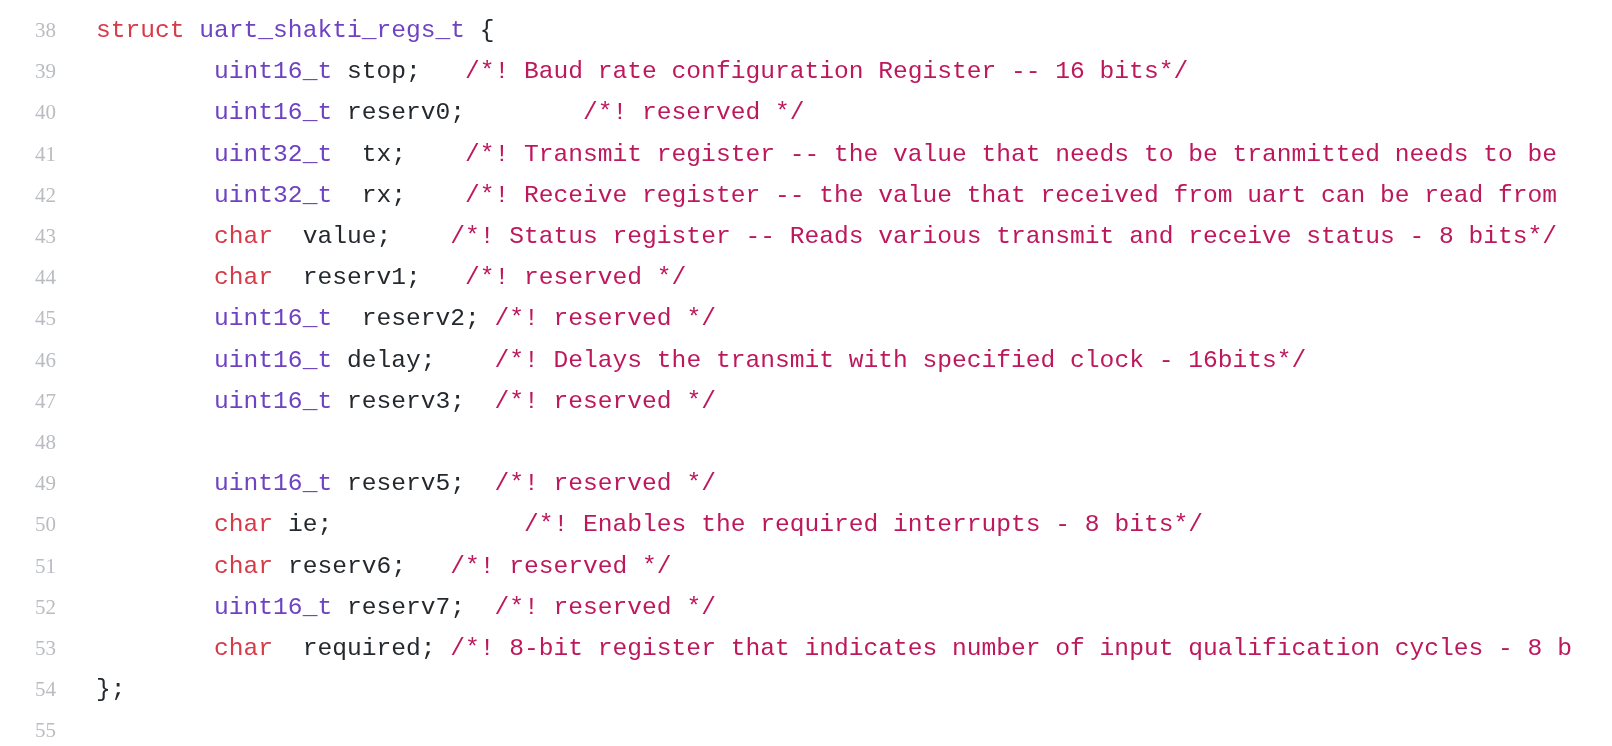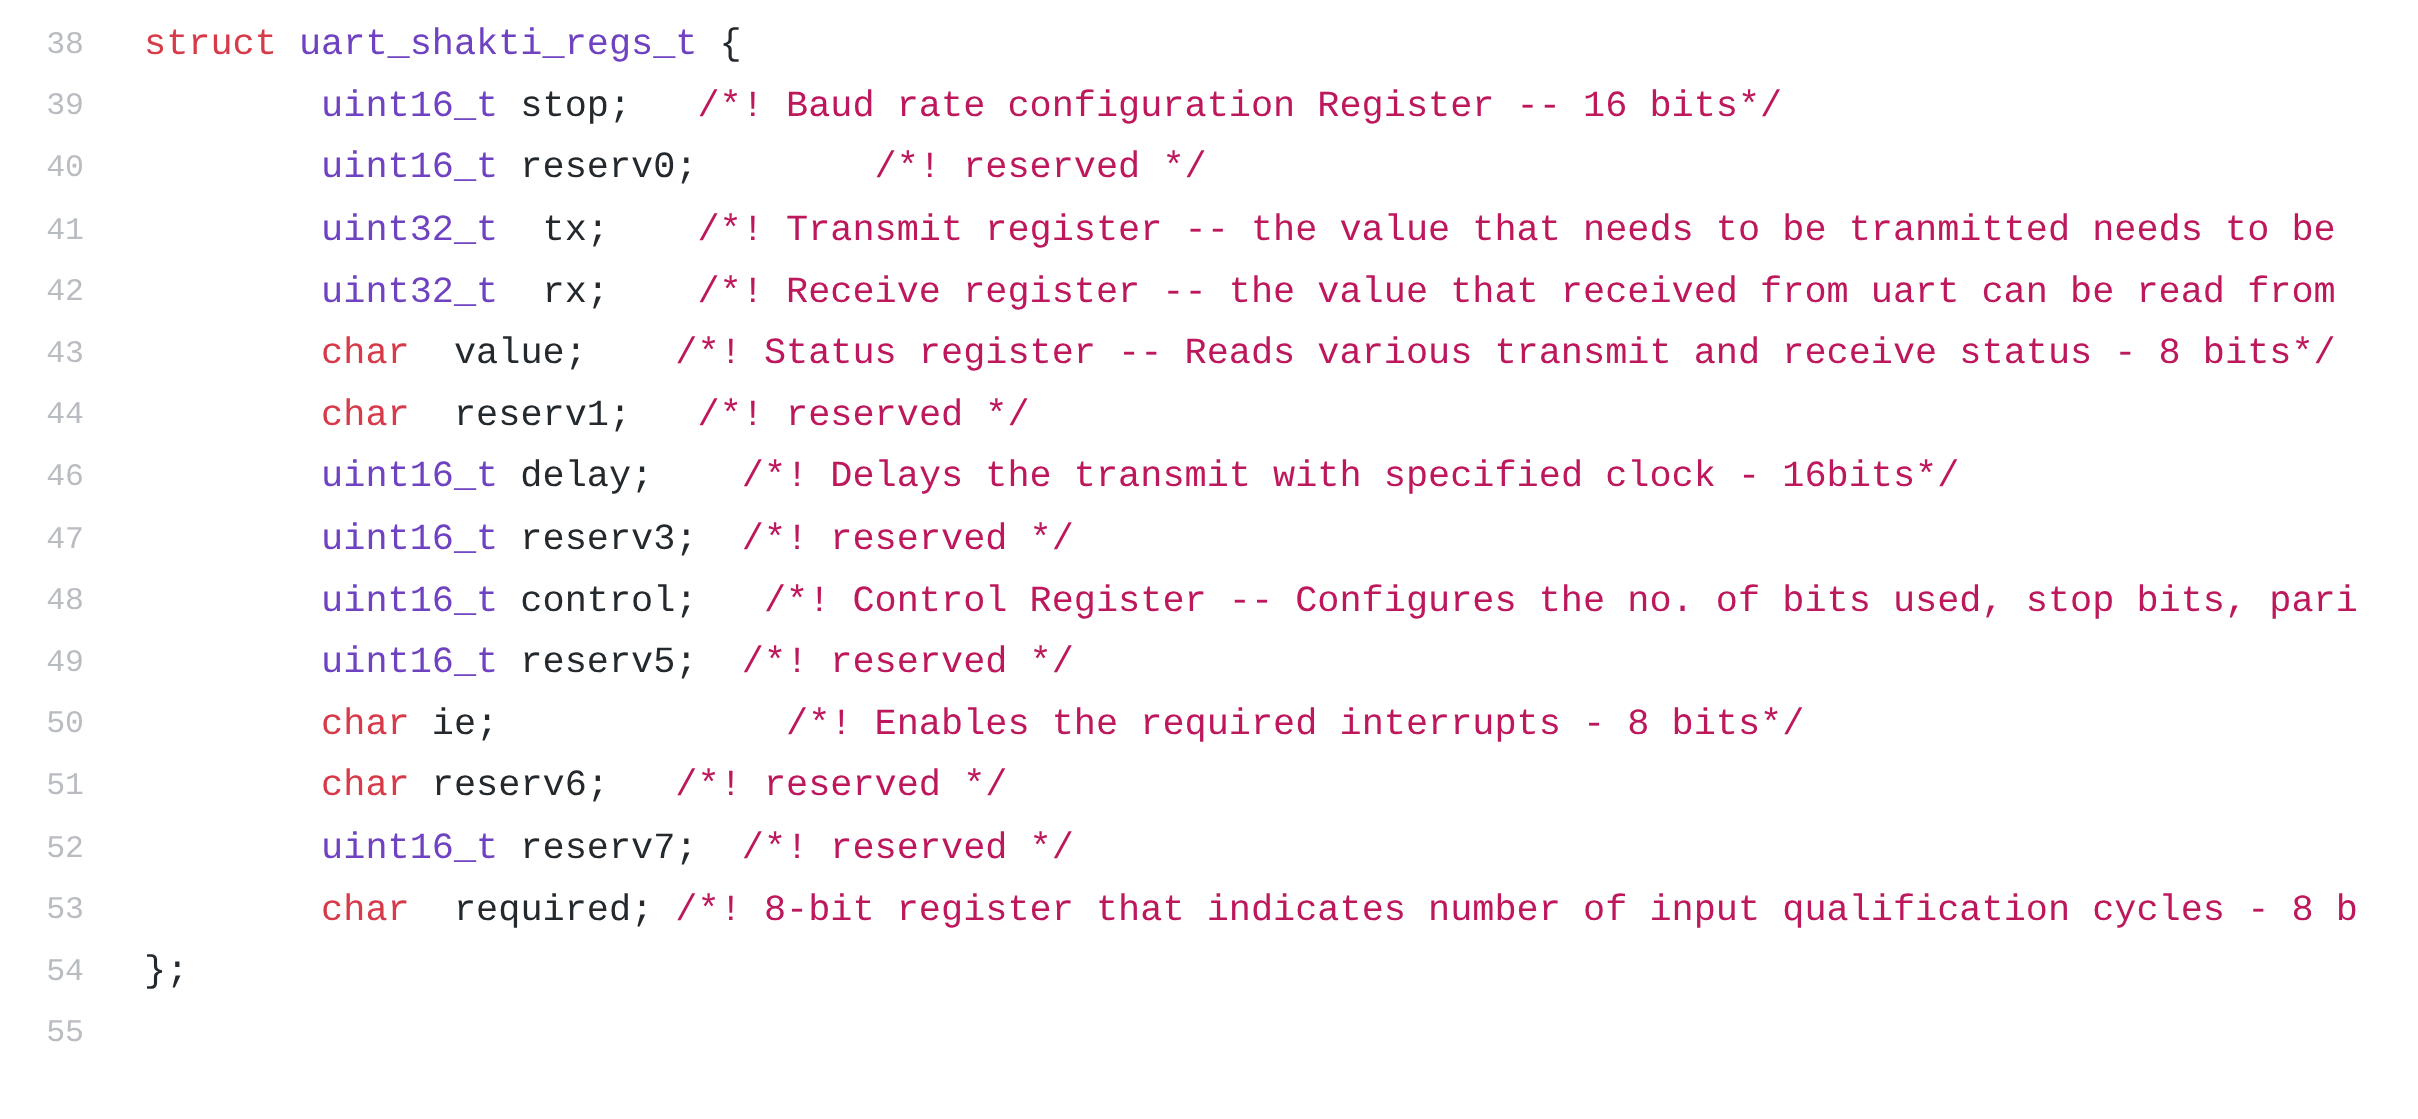--- a/index.html
+++ b/index.html
@@ -1,41 +1,42 @@
 <!DOCTYPE html>
 <html><head>
 <meta charset="utf-8">
 <style>
   html, body { margin:0; padding:0; background:#ffffff; }
   body { width:1612px; height:746px; overflow:hidden; position:relative; }
   .code { position:absolute; left:0; top:10px; width:1612px; }
   .line { display:flex; height:41.2px; align-items:center; white-space:pre;
           font-family:"Liberation Mono","DejaVu Sans Mono",monospace; font-size:24.6px; }
-  .ln { width:56px; text-align:right; color:#b9bcc1; flex:none; font-family:Liberation Mono, monospace; font-size:21px; }
+  .ln { width:56px; text-align:right; color:#b9bcc1; flex:none; font-family:Liberation Serif, serif; font-size:21px; }
   .src { padding-left:40px; color:#24292e; }
   .kw { color:#d73a49; }
   .ty { color:#6f42c1; }
   .cm { color:#be185d; }
   .id { color:#24292e; }
 </style>
 </head>
 <body>
 
 <div class="code">
 
   <div class="line"><span class="ln">38</span><span class="src"><span></span><span class="kw">struct</span><span class="ty"> uart_shakti_regs_t</span><span class="id"> {</span><span class="cm"></span></span></div>
   <div class="line"><span class="ln">39</span><span class="src"><span>        </span><span class="kw"></span><span class="ty">uint16_t</span><span class="id"> stop;   </span><span class="cm">/*! Baud rate configuration Register -- 16 bits*/</span></span></div>
   <div class="line"><span class="ln">40</span><span class="src"><span>        </span><span class="kw"></span><span class="ty">uint16_t</span><span class="id"> reserv0;        </span><span class="cm">/*! reserved */</span></span></div>
   <div class="line"><span class="ln">41</span><span class="src"><span>        </span><span class="kw"></span><span class="ty">uint32_t</span><span class="id">  tx;    </span><span class="cm">/*! Transmit register -- the value that needs to be tranmitted needs to be</span></span></div>
   <div class="line"><span class="ln">42</span><span class="src"><span>        </span><span class="kw"></span><span class="ty">uint32_t</span><span class="id">  rx;    </span><span class="cm">/*! Receive register -- the value that received from uart can be read from</span></span></div>
   <div class="line"><span class="ln">43</span><span class="src"><span>        </span><span class="kw">char</span><span class="ty"></span><span class="id">  value;    </span><span class="cm">/*! Status register -- Reads various transmit and receive status - 8 bits*/</span></span></div>
   <div class="line"><span class="ln">44</span><span class="src"><span>        </span><span class="kw">char</span><span class="ty"></span><span class="id">  reserv1;   </span><span class="cm">/*! reserved */</span></span></div>
+  <div class="line"><span class="ln">45</span><span class="src"><span>        </span><span class="kw"></span><span class="ty">uint16_t</span><span class="id">  reserv2; </span><span class="cm">/*! reserved */</span></span></div>
   <div class="line"><span class="ln">46</span><span class="src"><span>        </span><span class="kw"></span><span class="ty">uint16_t</span><span class="id"> delay;    </span><span class="cm">/*! Delays the transmit with specified clock - 16bits*/</span></span></div>
   <div class="line"><span class="ln">47</span><span class="src"><span>        </span><span class="kw"></span><span class="ty">uint16_t</span><span class="id"> reserv3;  </span><span class="cm">/*! reserved */</span></span></div>
-  <div class="line"><span class="ln">48</span><span class="src"><span>        </span><span class="kw"></span><span class="ty">uint16_t</span><span class="id"> control;   </span><span class="cm">/*! Control Register -- Configures the no. of bits used, stop bits, pari</span></span></div>
+  <div class="line"><span class="ln">48</span></div>
   <div class="line"><span class="ln">49</span><span class="src"><span>        </span><span class="kw"></span><span class="ty">uint16_t</span><span class="id"> reserv5;  </span><span class="cm">/*! reserved */</span></span></div>
   <div class="line"><span class="ln">50</span><span class="src"><span>        </span><span class="kw">char</span><span class="ty"></span><span class="id"> ie;             </span><span class="cm">/*! Enables the required interrupts - 8 bits*/</span></span></div>
   <div class="line"><span class="ln">51</span><span class="src"><span>        </span><span class="kw">char</span><span class="ty"></span><span class="id"> reserv6;   </span><span class="cm">/*! reserved */</span></span></div>
   <div class="line"><span class="ln">52</span><span class="src"><span>        </span><span class="kw"></span><span class="ty">uint16_t</span><span class="id"> reserv7;  </span><span class="cm">/*! reserved */</span></span></div>
   <div class="line"><span class="ln">53</span><span class="src"><span>        </span><span class="kw">char</span><span class="ty"></span><span class="id">  required; </span><span class="cm">/*! 8-bit register that indicates number of input qualification cycles - 8 b</span></span></div>
   <div class="line"><span class="ln">54</span><span class="src"><span></span><span class="kw"></span><span class="ty"></span><span class="id">};</span><span class="cm"></span></span></div>
   <div class="line"><span class="ln">55</span><span class="src"><span></span><span class="kw"></span><span class="ty"></span><span class="id"></span><span class="cm"></span></span></div>
 </div>
 
 </body></html>

